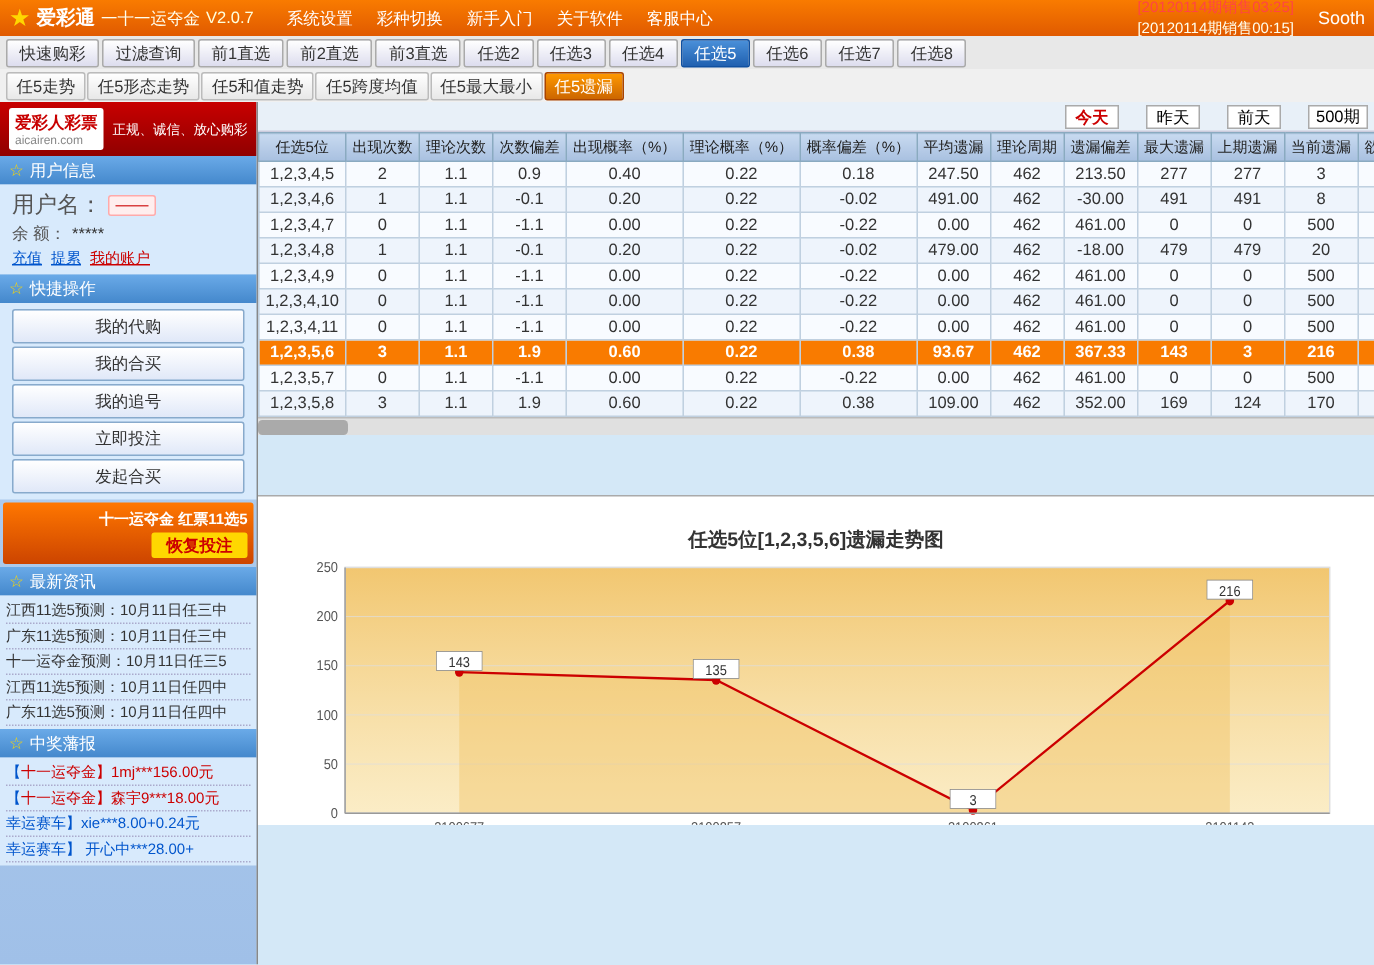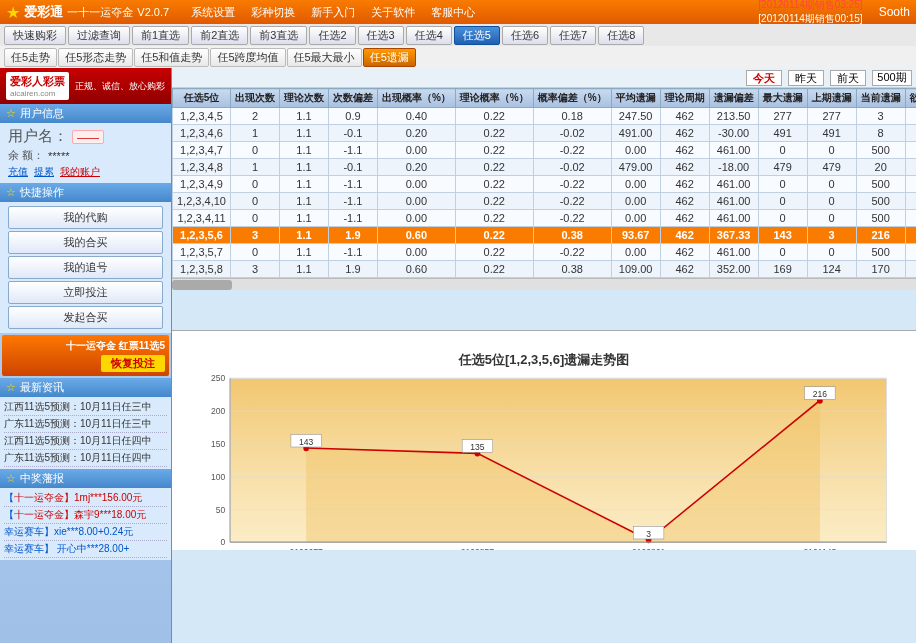--- a/index.html
+++ b/index.html
@@ -23,28 +23,28 @@
 
     
     #sidebar { width: 172px; background: linear-gradient(180deg, #b8d4f0 0%, #a0c0e8 100%); border-right: 1px solid #888; flex-shrink: 0; overflow: hidden; }
     #sidebar .quick-btn { background: linear-gradient(180deg, #fff 0%, #e0e8f8 100%); border: 1px solid #88aacc; padding: 3px 8px; margin: 2px 4px; display: block; width: calc(100% - 8px); cursor: pointer; color: #333; font-size: 11px; text-align: center; border-radius: 2px; }
     #sidebar .news-item { color: #333; font-size: 10px; padding: 1px 0; border-bottom: 1px dotted #aac; cursor: pointer; white-space: nowrap; overflow: hidden; text-overflow: ellipsis; }
 
     
     #content { flex: 1; display: flex; flex-direction: column; overflow: hidden; }
 
     
-    #date-row { background: #e8f0f8; padding: 2px 4px; display: flex; justify-content: flex-end; align-items: center; gap: 6px; border-bottom: 1px solid #ccd; height: 20px; }
+    #date-row { background: #e8f0f8; padding: 2px 4px; display: flex; justify-content: flex-end; align-items: center; gap: 18px; border-bottom: 1px solid #ccd; height: 20px; }
     #date-row .date-btn { background: #fff; border: 1px solid #aaa; padding: 0 6px; font-size: 11px; cursor: pointer; height: 16px; }
     #date-row .date-active { color: #c00; font-weight: bold; }
     #date-row .period-input { width: 40px; border: 1px solid #aaa; font-size: 11px; text-align: center; height: 16px; }
 
     
     #data-table { width: 100%; border-collapse: collapse; font-size: 11px; }
-    #data-table th { background: linear-gradient(180deg, #c8daf0 0%, #a8c0e0 100%); border: 1px solid #8aaac0; padding: 2px 4px; text-align: center; white-space: nowrap; font-weight: bold; color: #222; font-size: 10px; }
+    #data-table th { background: linear-gradient(180deg, #c8daf0 0%, #a8c0e0 100%); border: 1px solid #8aaac0; padding: 2px 4px; text-align: center; white-space: nowrap; font-weight: normal; color: #222; font-size: 10px; }
     #data-table td { border: 1px solid #c0d0e0; padding: 2px 4px; text-align: center; white-space: nowrap; color: #333; font-size: 11px; }
     #data-table tr:nth-child(even) td { background: #eef4fc; }
     #data-table tr:nth-child(odd) td { background: #f8fbff; }
     #data-table tr.highlight td { background: #f97b00 !important; color: white; font-weight: bold; }
 
     
     #chart-section { height: 220px; background: white; border-top: 1px solid #aaa; padding: 20px; position: relative; overflow: hidden; margin-top: 40px; }
     #chart-title { text-align: center; font-size: 13px; font-weight: bold; color: #333; margin-bottom: 4px; }
 
     svg#chart { display: block; width: 100%; height: 185px; }
@@ -151,20 +151,21 @@
       <div style="background:#ffd700;color:#c00;font-weight:bold;padding:1px 10px;border-radius:2px;margin-top:2px;display:inline-block;font-size:11px;cursor:pointer;">恢复投注</div>
     </div>
 
     <div style="background:linear-gradient(180deg,#6aaae8 0%,#4488cc 100%);color:white;padding:2px 6px;font-size:11px;display:flex;align-items:center;gap:4px;">
       <span style="color:#ffd700;">☆</span>
       <span>最新资讯</span>
     </div>
     <div style="background:#d8eafc;padding:2px 4px;">
       <div class="news-item">江西11选5预测：10月11日任三中</div>
       <div class="news-item">广东11选5预测：10月11日任三中</div>
+      <div class="news-item">十一运夺金预测：10月11日任三5</div>
       <div class="news-item">江西11选5预测：10月11日任四中</div>
       <div class="news-item">广东11选5预测：10月11日任四中</div>
     </div>
 
     <div style="background:linear-gradient(180deg,#6aaae8 0%,#4488cc 100%);color:white;padding:2px 6px;font-size:11px;display:flex;align-items:center;gap:4px;">
       <span style="color:#ffd700;">☆</span>
       <span>中奖藩报</span>
     </div>
     <div style="background:#d8eafc;padding:2px 4px;">
       <div class="news-item" style="color:#0055cc;">

